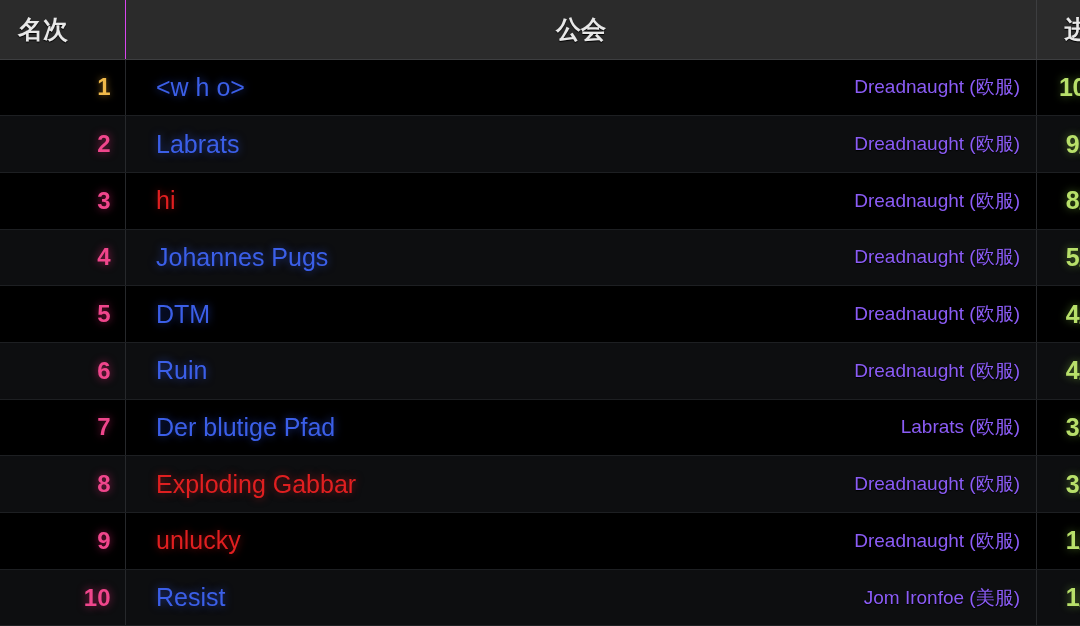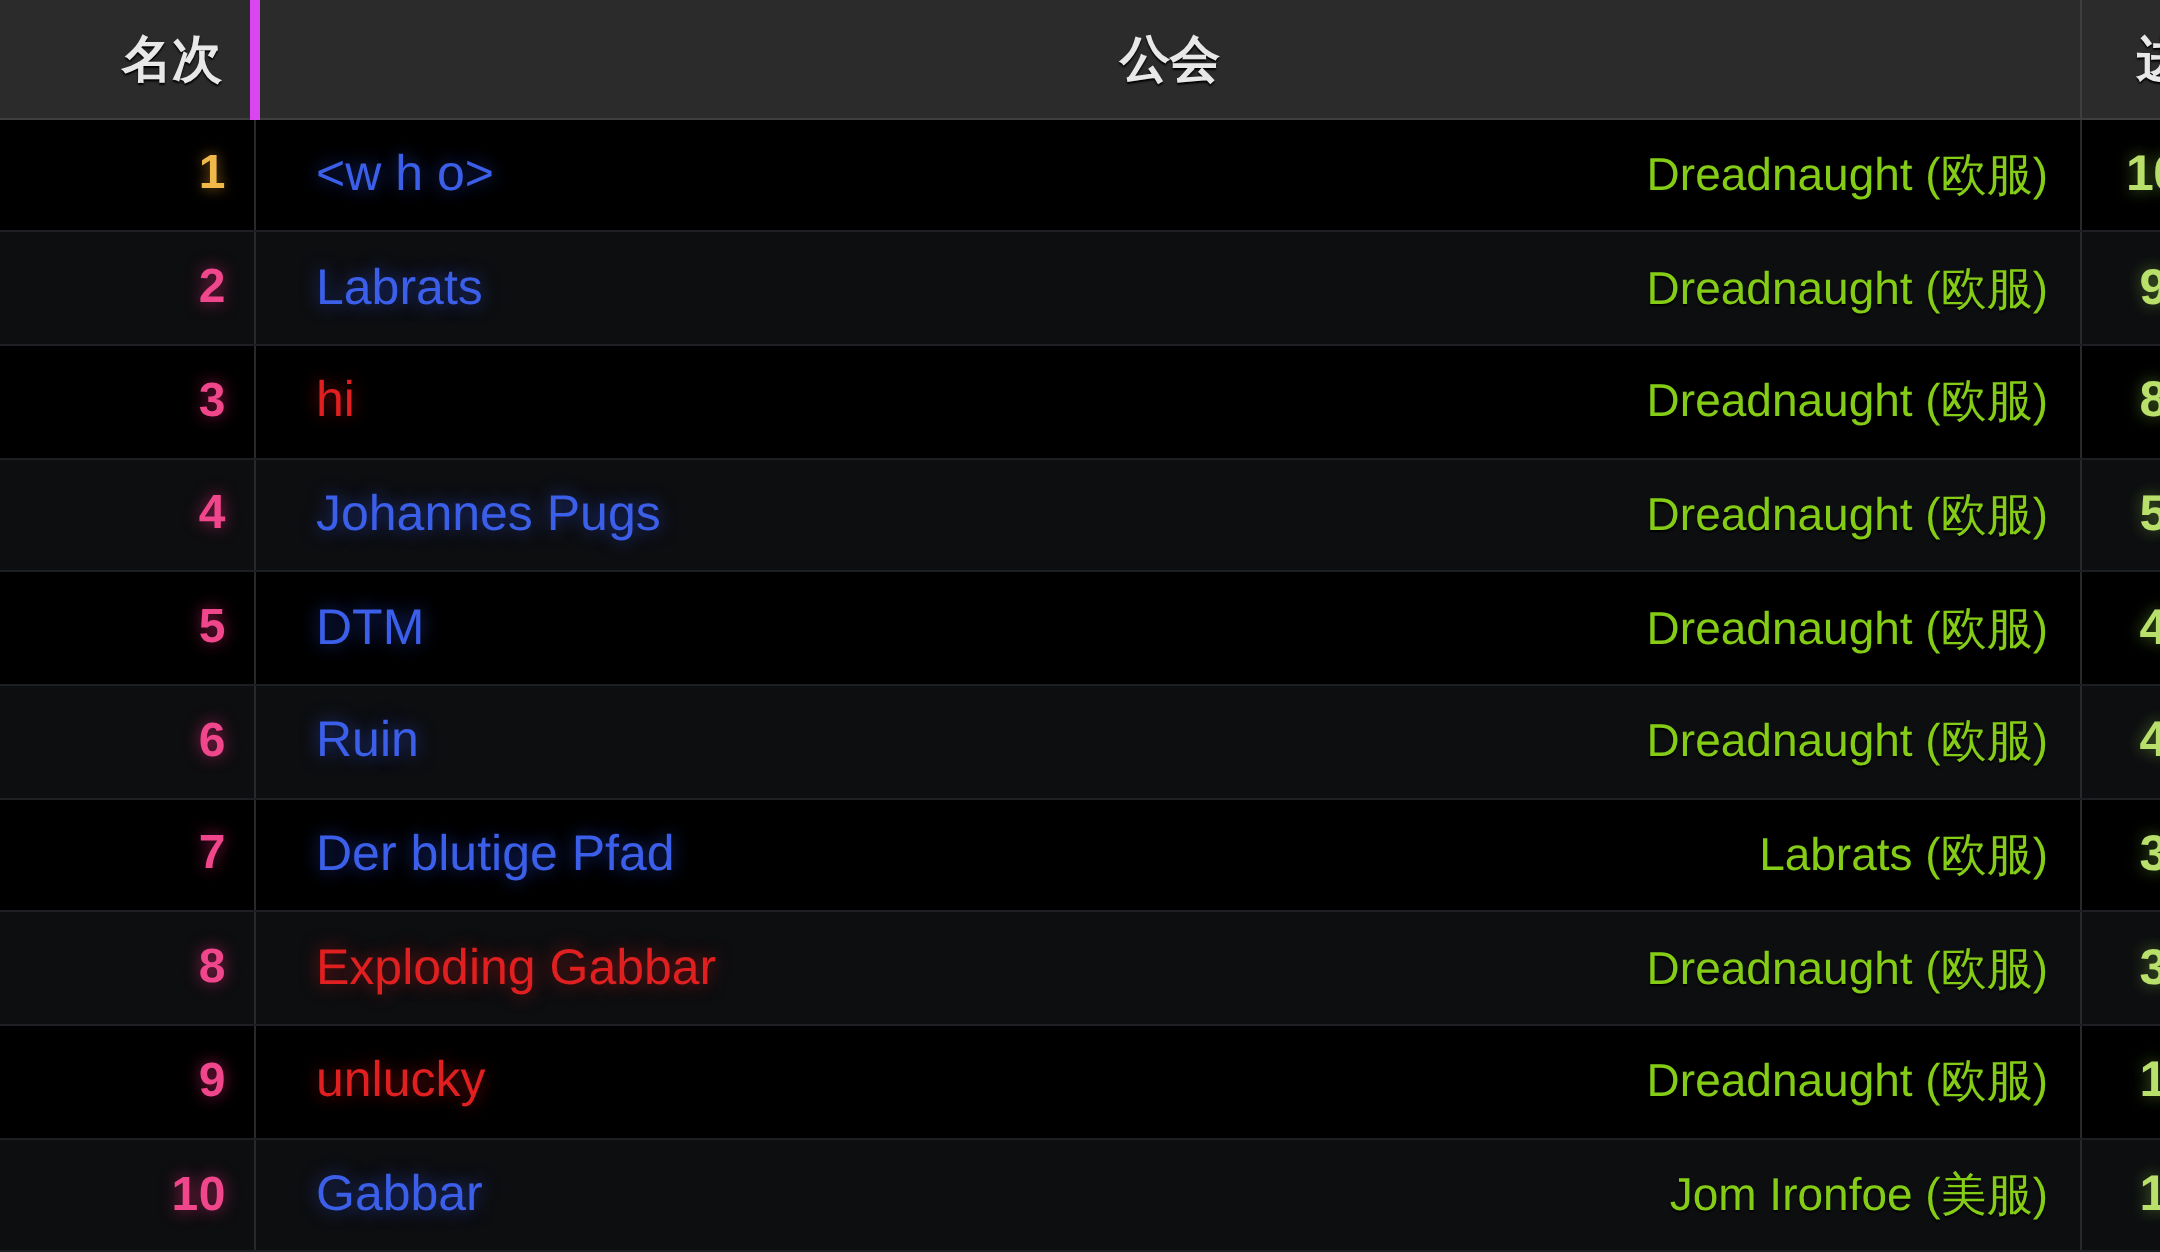--- a/index.html
+++ b/index.html
@@ -31,23 +31,23 @@
     font-weight: bold;
     font-size: 25px;
     color: #e8e8e8;
     padding: 0 14px;
     border-bottom: 1px solid #3d3e40;
     vertical-align: middle;
     text-shadow: 0 1px 1px #000;
   }
   th.col-rank {
     width: 93px;
-    text-align: right;
+    text-align: left;
     padding-left: 18px;
-    border-right: 5px solid #d946ef;
+    border-right: 1px solid #d946ef;
   }
   th.col-guild {
     width: 882px;
     text-align: center;
     border-right: 1px solid #3d3e40;
   }
   th.col-progress {
     width: 105px;
     text-align: center;
     padding: 0;
@@ -102,22 +102,22 @@
   }
   .guild-name.faction-alliance {
     color: #3b5fe8;
     text-shadow: 0 0 9px rgba(50,90,255,.55);
   }
   .guild-name.faction-horde {
     color: #e01f20;
     text-shadow: 0 0 9px rgba(230,25,25,.55);
   }
   .guild-realm {
-    font-size: 23px;
-    color: #84cc16;
+    font-size: 19px;
+    color: #8b5cf6;
     white-space: nowrap;
     text-shadow: 0 1px 1px #000;
   }
 
   td.cell-progress {
     width: 105px;
     text-align: center;
     font-size: 25px;
     font-weight: bold;
     color: #b8e06a;
@@ -224,20 +224,20 @@
             <span class="guild-name faction-horde">unlucky</span>
             <span class="guild-realm">Dreadnaught (欧服)</span>
           </div>
         </td>
         <td class="cell-progress">1/10</td>
       </tr>
       <tr class="row-even">
         <td class="cell-rank rank-normal">10</td>
         <td class="cell-guild">
           <div class="guild-inner">
-            <span class="guild-name faction-alliance">Gabbar</span>
+            <span class="guild-name faction-alliance">Resist</span>
             <span class="guild-realm">Jom Ironfoe (美服)</span>
           </div>
         </td>
         <td class="cell-progress">1/10</td>
       </tr>
     </tbody>
 </table>
 
 </body></html>

